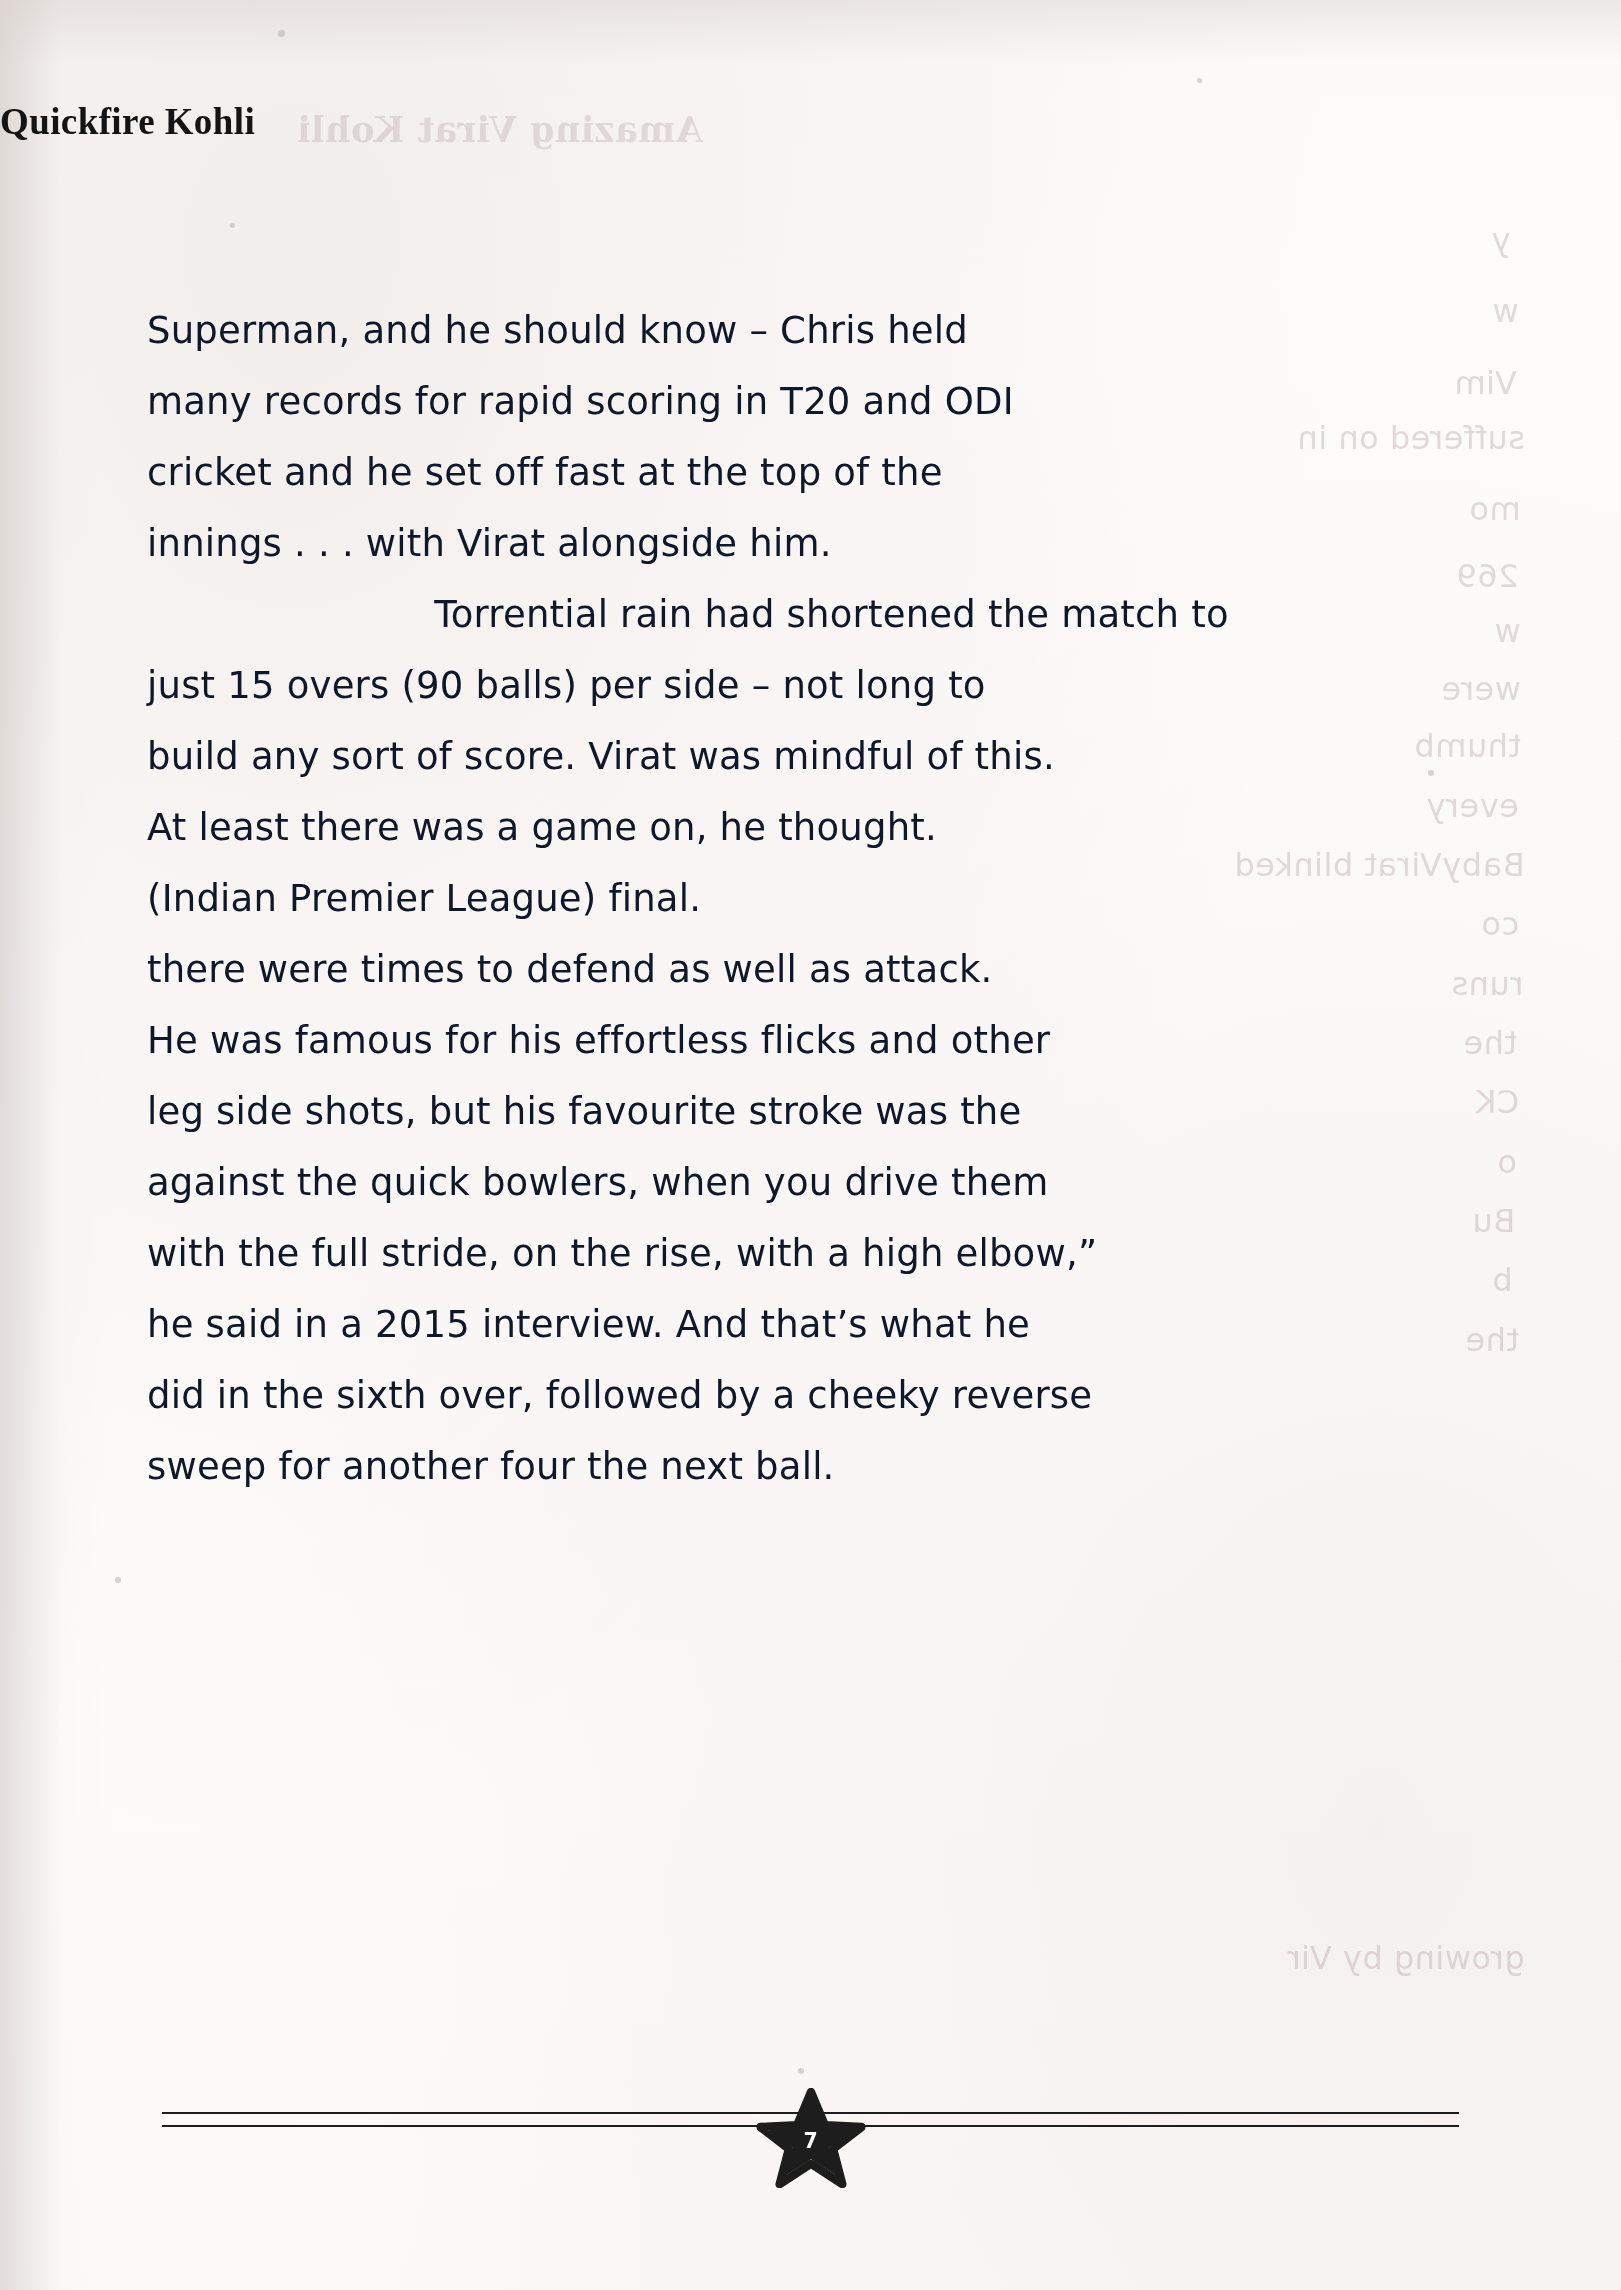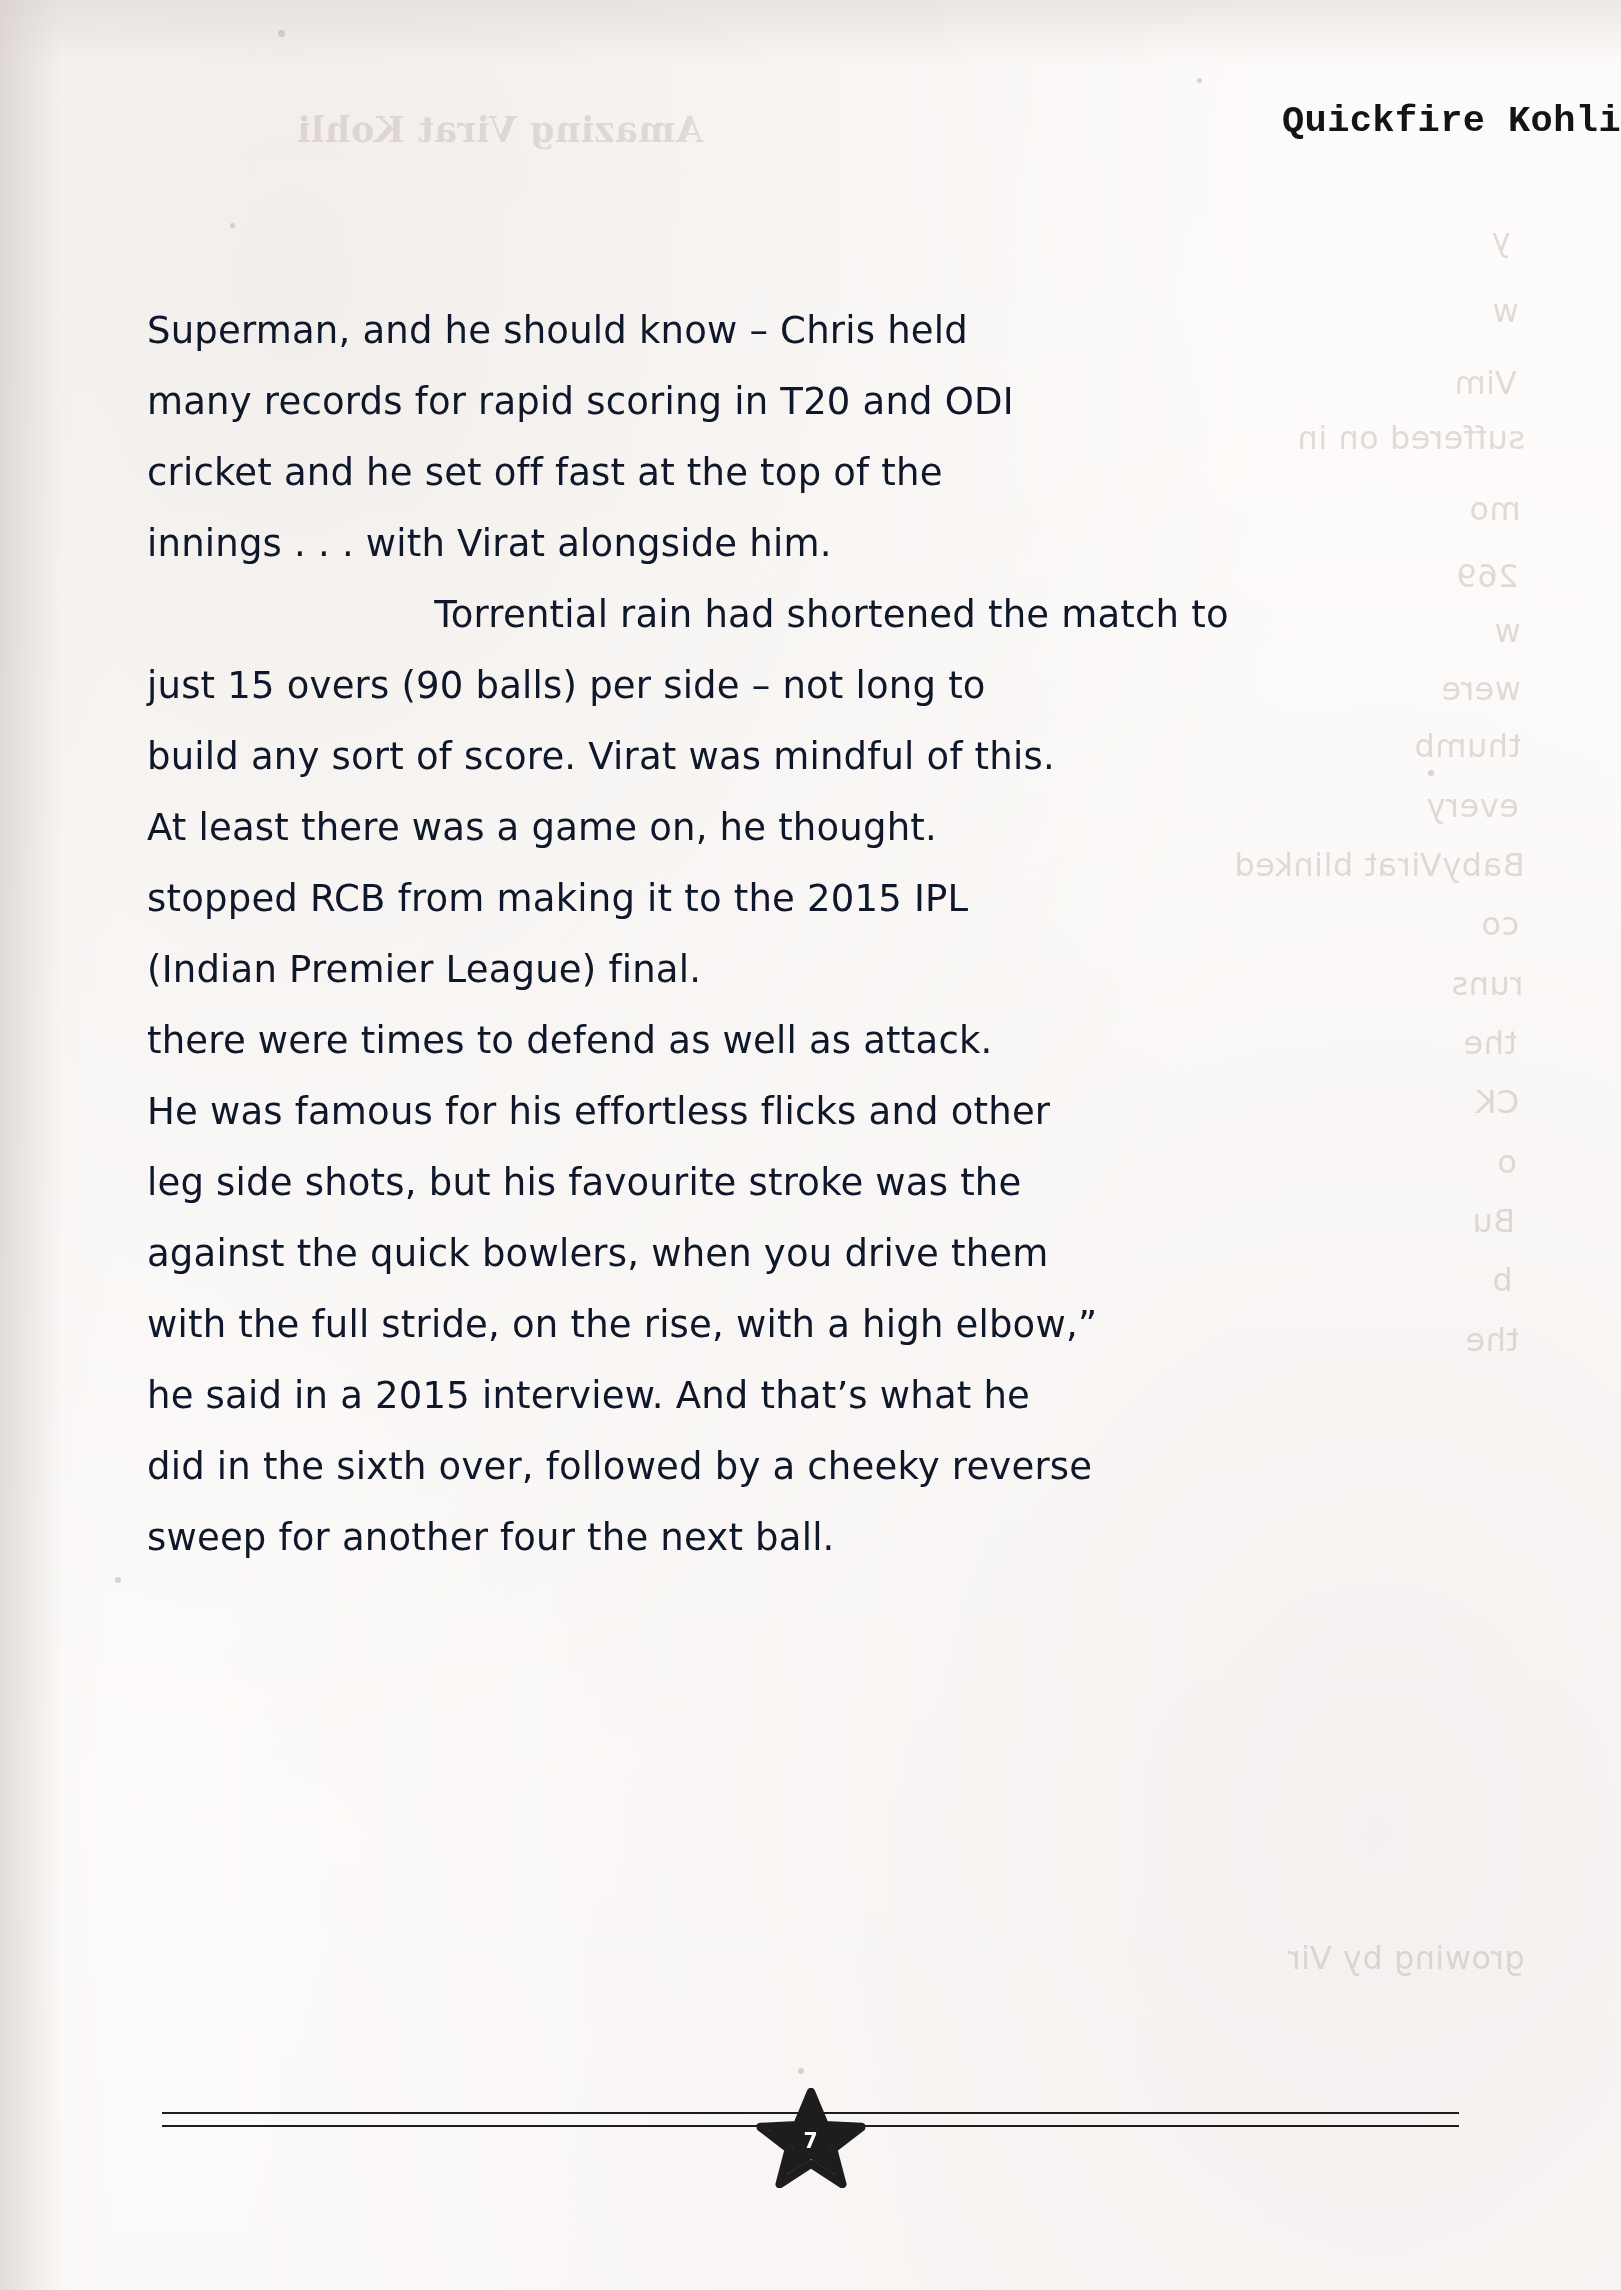--- a/index.html
+++ b/index.html
@@ -56,22 +56,22 @@
     white-space: nowrap;
     pointer-events: none;
     letter-spacing: 0.5px;
   }
 
   .header {
     position: absolute;
     top: 100px;
     left: 0;
     width: 100%;
-    text-align: right;
-    font-family: Liberation Mono, monospace;
+    text-align: left;
+    font-family: Liberation Serif, serif;
     font-weight: bold;
     font-size: 37px;
     color: #141414;
     letter-spacing: 0.4px;
   }
 
   .bleed-header {
     top: 109px;
     font-family: "DejaVu Serif", serif;
     font-weight: bold;
@@ -154,21 +154,20 @@
   <div class="body-text">
     <div class="line">Superman, and he should know – Chris held</div>
     <div class="line">many records for rapid scoring in T20 and ODI</div>
     <div class="line">cricket and he set off fast at the top of the</div>
     <div class="line">innings . . . with Virat alongside him.</div>
 
     <div class="line indent">Torrential rain had shortened the match to</div>
     <div class="line">just 15 overs (90 balls) per side – not long to</div>
     <div class="line">build any sort of score. Virat was mindful of this.</div>
     <div class="line">At least there was a game on, he thought.</div>
-    <div class="line">stopped RCB from making it to the 2015 IPL</div>
     <div class="line">(Indian Premier League) final.</div>
 
     <div class="line">there were times to defend as well as attack.</div>
     <div class="line">He was famous for his effortless flicks and other</div>
     <div class="line">leg side shots, but his favourite stroke was the</div>
     <div class="line">against the quick bowlers, when you drive them</div>
     <div class="line">with the full stride, on the rise, with a high elbow,”</div>
     <div class="line">he said in a 2015 interview. And that’s what he</div>
     <div class="line">did in the sixth over, followed by a cheeky reverse</div>
     <div class="line">sweep for another four the next ball.</div>

